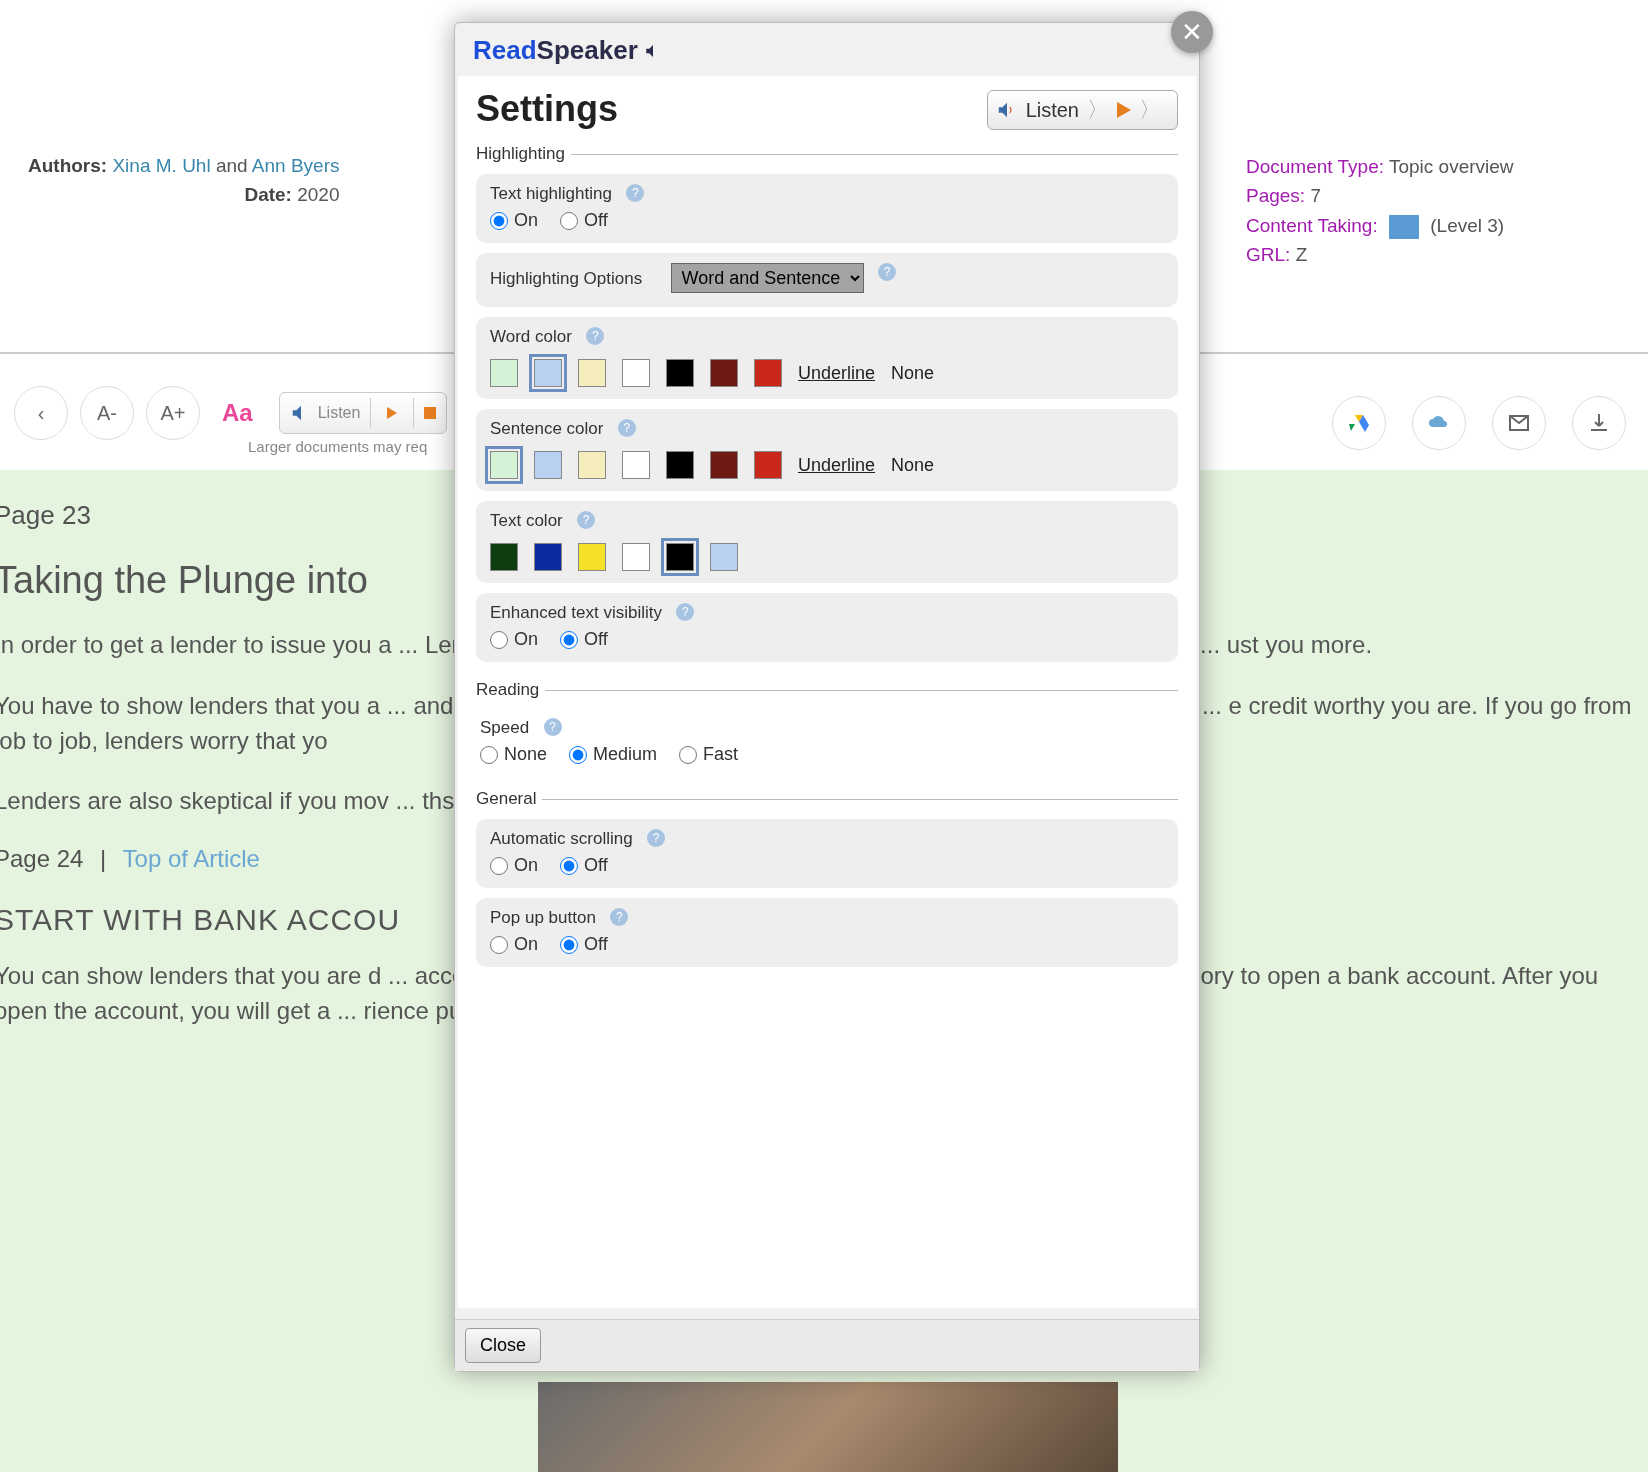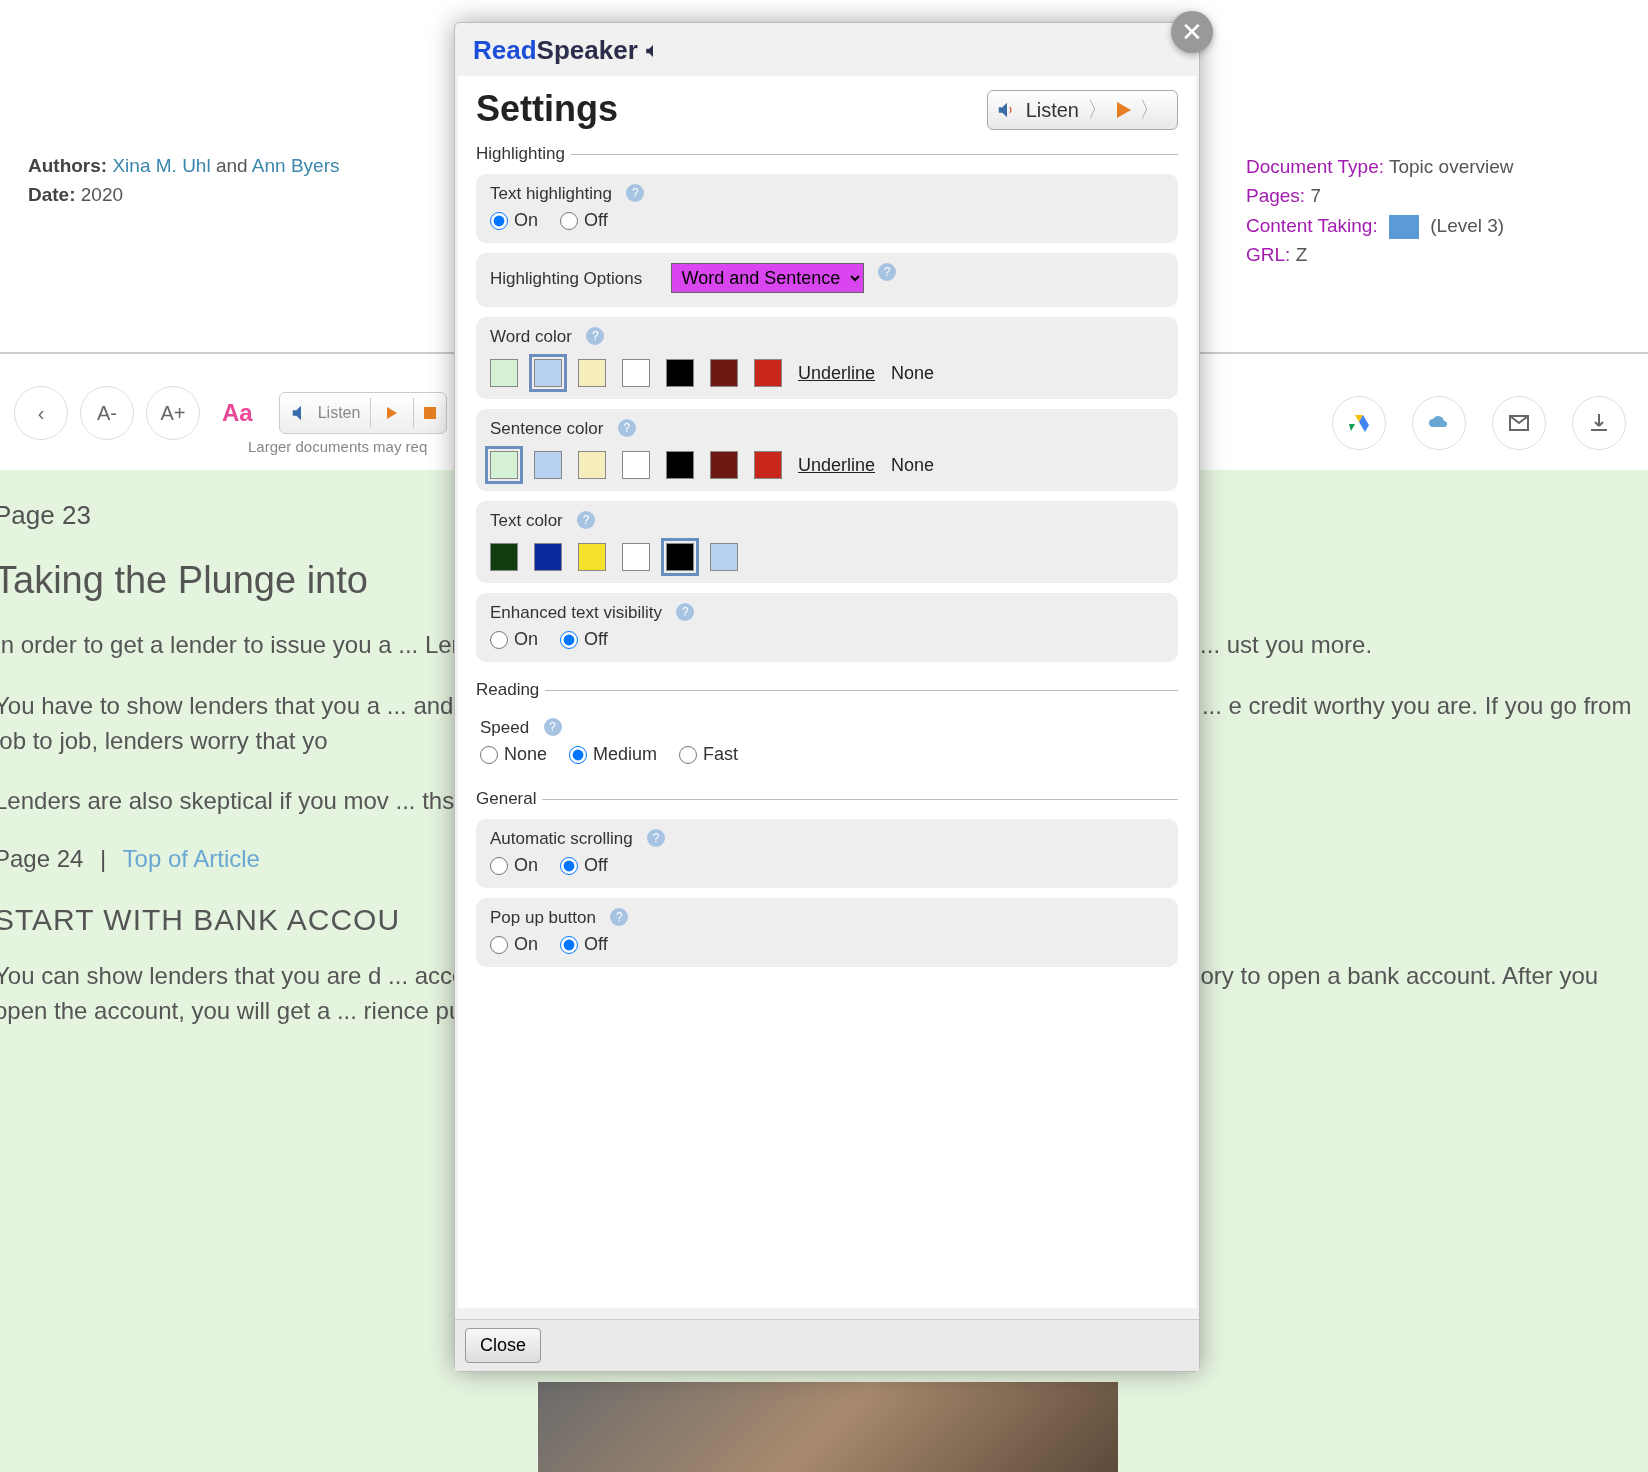--- a/index.html
+++ b/index.html
@@ -7,21 +7,21 @@
   font-family: Arial, Helvetica, sans-serif;
   background: #fff;
   width: 1648px;
   height: 1472px;
   overflow: hidden;
   position: relative;
 }
 
 
 .bg-layer { position: absolute; inset: 0; }
-.meta-left { position: absolute; top: 152px; left: 28px; font-size: 19px; color:#555; line-height:1.5; }
+.meta-left { position: absolute; top: 152px; left: 28px; font-size: 19px; color:#555; line-height:1.5;text-align:right; }
 .meta-left b { color: #444; font-weight: bold; }
 .meta-left .link { color:#3a87ad; }
 .meta-right { position: absolute; top: 152px; left: 1246px; font-size: 19px; color:#555; line-height:1.55; }
 .meta-right b { color:#a21caf; font-weight:normal; }
 .level-badge { display:inline-block; width:30px; height:24px; background:#5a9bd5; vertical-align:middle; margin:0 6px; }
 .divider { position:absolute; top:352px; left:0; right:0; height:2px; background:#ccc; }
 
 .toolbar-row { position:absolute; top:378px; left:0; right:0; height:70px; display:flex; align-items:center; padding:0 8px; }
 .tool-btn { width:54px; height:54px; border:1px solid #ddd; border-radius:50%; margin:0 6px; display:flex; align-items:center; justify-content:center; font-size:20px; color:#666; background:#fff; }
 .tool-btn svg { width:24px; height:24px; }
@@ -61,21 +61,21 @@
 .listen-btn-top .tri { width:0;height:0;border-left:14px solid #e67e22;border-top:8px solid transparent;border-bottom:8px solid transparent; }
 
 fieldset { border:none; border-top:1px solid #bbb; margin:8px 0 0 0; padding:0; }
 fieldset > legend { font-size:17px; color:#333; padding:0 6px 0 0; }
 .block { background:#eee; border-radius:10px; padding:10px 14px 12px 14px; margin:10px 0; }
 .blk-label { font-size:17px; color:#333; display:inline-block; margin-bottom:6px; }
 .help { display:inline-block; width:18px;height:18px;border-radius:50%;background:#a7c3e2;color:#fff;font-size:12px;line-height:18px;text-align:center;margin-left:10px;vertical-align:top; }
 .radio-row { display:flex; gap:22px; align-items:center; }
 .radio-row label { font-size:18px; color:#333; display:flex; align-items:center; gap:6px; }
 .radio-row input { width:18px; height:18px; }
-.sel { font-size:18px; height:30px; border:1px solid #666; background:#d946ef; padding:2px 6px; margin-left:24px; }
+.sel { font-size:18px; height:30px; border:1px solid #666; background:#a3a3a3; padding:2px 6px; margin-left:24px; }
 
 .color-row { display:flex; gap:16px; align-items:center; margin-top:6px; }
 .swatch { width:28px; height:28px; border:1px solid #888; }
 .swatch.sel-box { outline:3px solid #6b8dbf; outline-offset:2px; }
 .ulab { font-size:18px; text-decoration:underline; color:#222; }
 .nlab { font-size:18px; color:#222; }
 
 .footer-bar { position:absolute; bottom:0; left:0; right:0; padding:8px 10px; background:#eaeaea; border-top:1px solid #ccc; }
 .close-btn { padding:6px 14px; font-size:18px; border:1px solid #999; border-radius:4px; background:linear-gradient(#f8f8f8,#ddd); }
 

